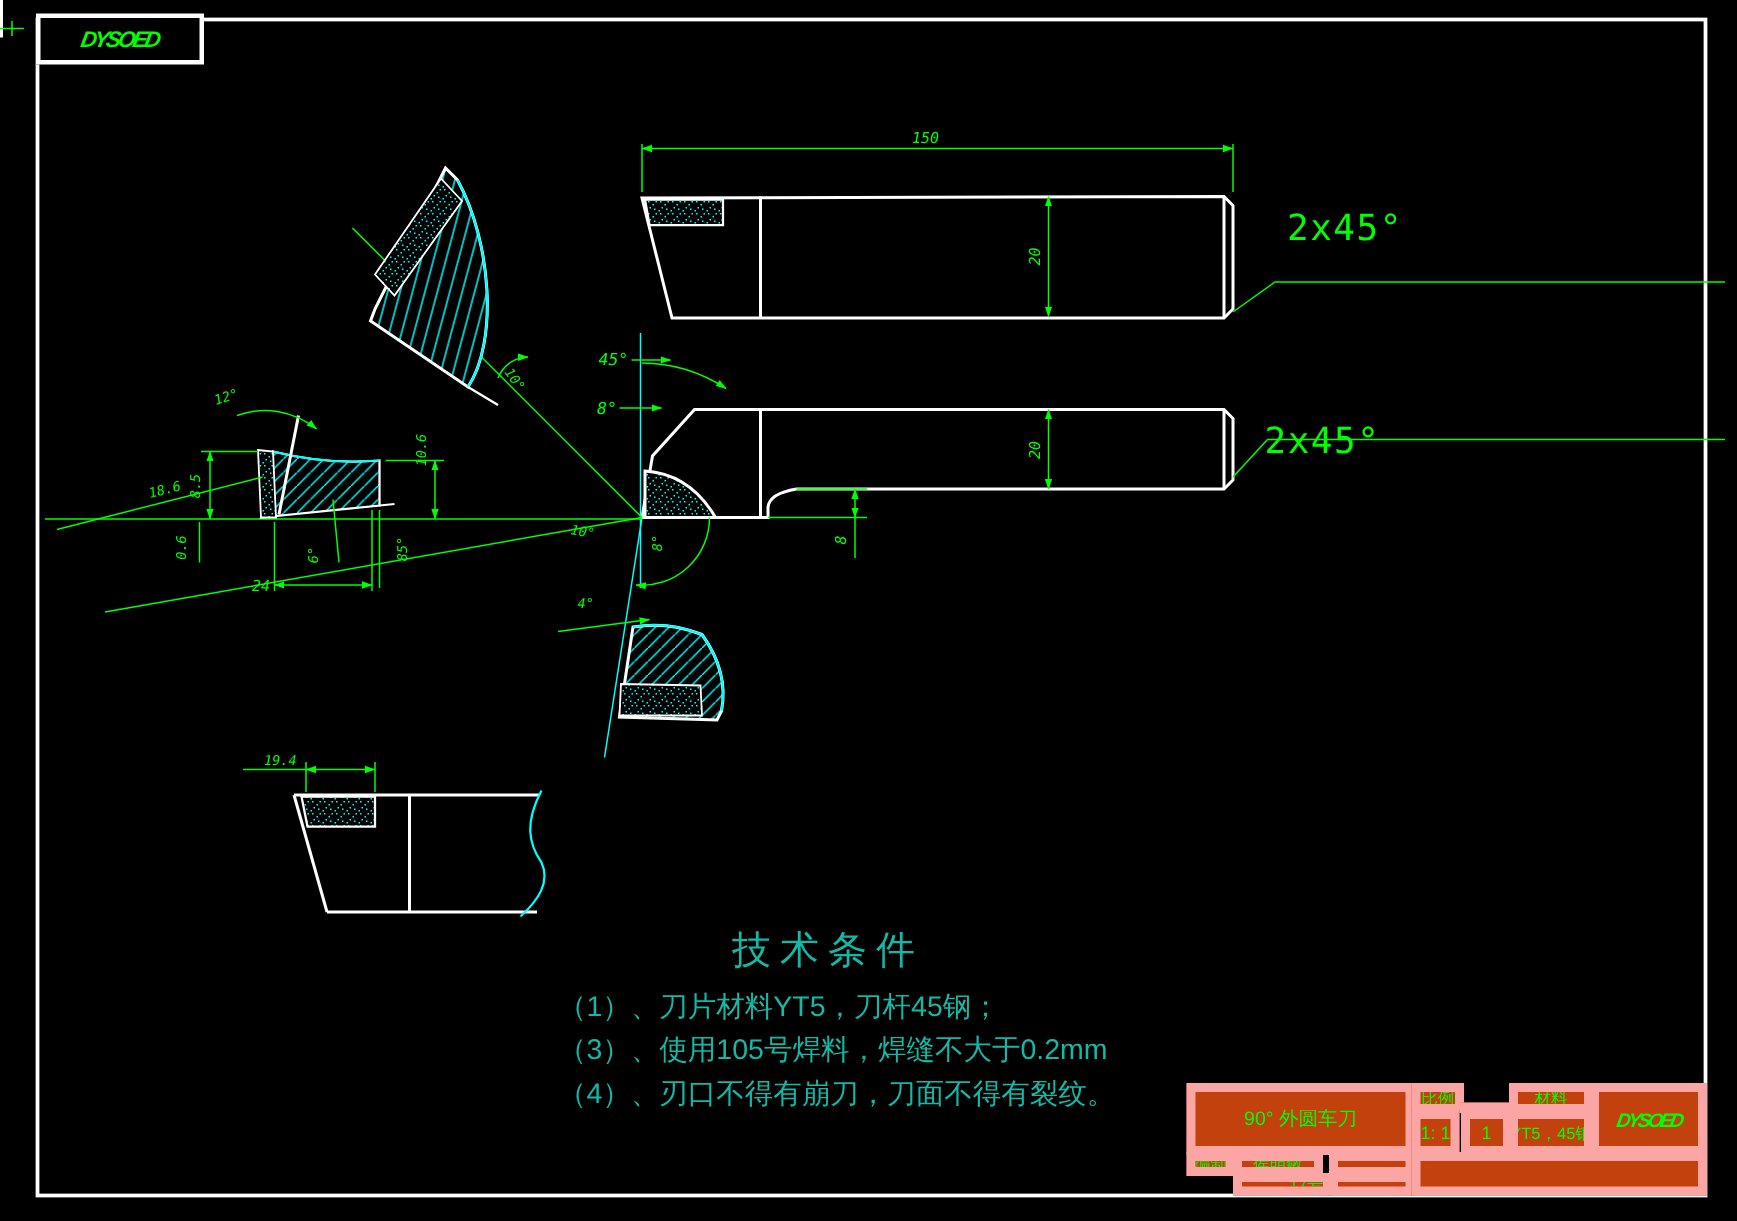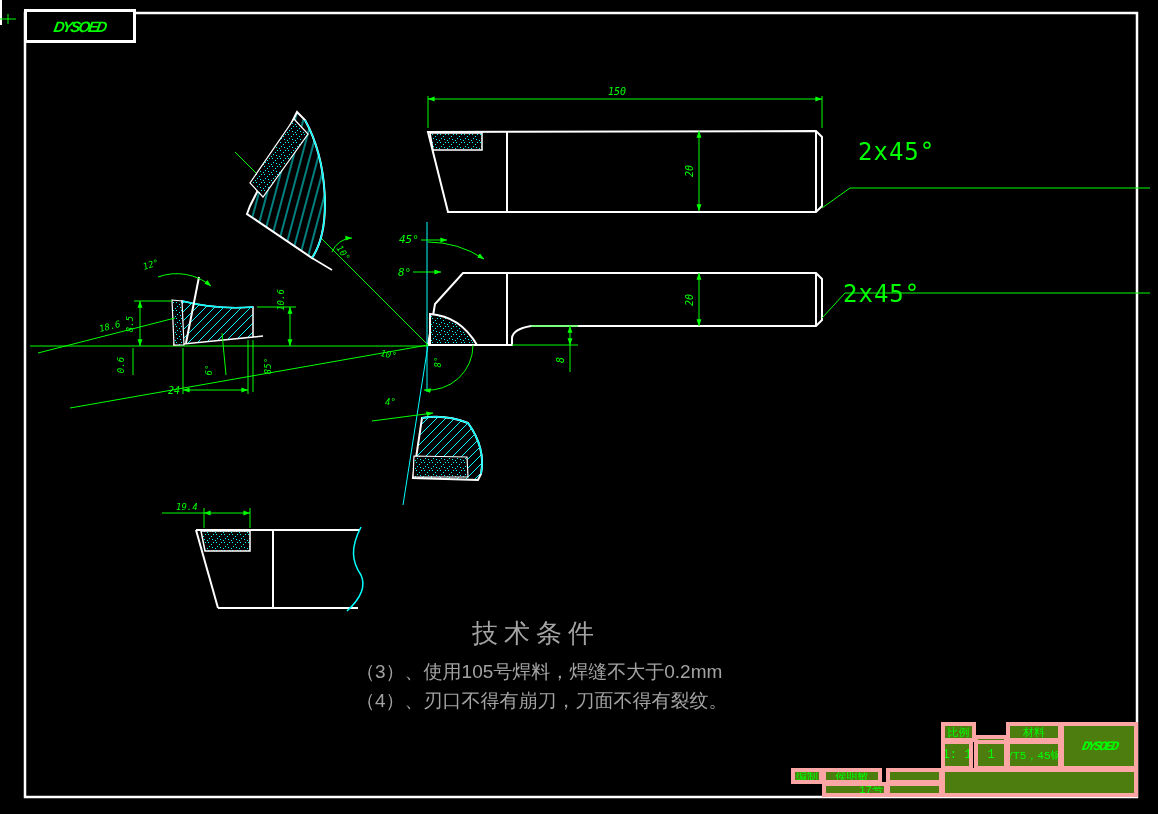--- a/index.html
+++ b/index.html
@@ -10,27 +10,27 @@
   .dim9{fill:#00ff00;font:italic 9px "DejaVu Sans Mono",monospace;}
   .dim11{fill:#00ff00;font:italic 11px "DejaVu Sans Mono",monospace;}
   .dimL{fill:#00ff00;font:24px "DejaVu Sans Mono",monospace;letter-spacing:1px;}
   .wm{color:#00ff00;font-weight:bold;font-style:italic;letter-spacing:-2px;
       transform:skewX(-10deg);white-space:nowrap;}
   
   #logo{position:absolute;left:24px;top:9px;width:112px;height:34px;background:#000;
         border:3px solid #fff;display:flex;align-items:center;justify-content:center;
         font-size:15px;box-sizing:border-box;}
   
-  #tech{position:absolute;left:356px;top:616px;color:#a3a3a3;}
+  #tech{position:absolute;left:372px;top:616px;color:#14b8a6;}
   #tech .t-title{font-size:26px;margin-left:116px;margin-bottom:6px;letter-spacing:6px;}
   #tech .t-item{font-size:19px;line-height:29px;white-space:nowrap;}
   
   #tblock{position:absolute;left:791px;top:722px;width:347px;height:75px;color:#00ff00;}
-  .cell{position:absolute;border:4px solid #fca5a5;box-sizing:border-box;background:#4d7c0f;
-        display:flex;align-items:center;justify-content:center;overflow:hidden;white-space:nowrap;font-family:Liberation Mono, monospace;}
+  .cell{position:absolute;border:6px solid #fca5a5;box-sizing:border-box;background:#c2410c;
+        display:flex;align-items:center;justify-content:center;overflow:hidden;white-space:nowrap;}
 </style>
 </head>
 <body>
 <div id="canvas">
 
 <svg width="1158" height="814" viewBox="0 0 1158 814">
   <defs>
     <marker id="ar" viewBox="0 0 10 10" refX="9.5" refY="5" markerWidth="7" markerHeight="7" orient="auto-start-reverse">
       <path d="M0,1.5 L10,5 L0,8.5 Z" fill="#00ff00"></path>
     </marker>
@@ -225,25 +225,27 @@
     </g>
   </g>
 </svg>
 
 <div id="logo">
   <span class="wm">DYSOED</span>
 </div>
 
 <div id="tech">
   <div class="t-title">技术条件</div>
+  <div class="t-item">（1）、刀片材料YT5，刀杆45钢；</div>
   <div class="t-item">（3）、使用105号焊料，焊缝不大于0.2mm</div>
   <div class="t-item">（4）、刃口不得有崩刀，刀面不得有裂纹。</div>
 </div>
 
 <div id="tblock">
+  <div class="cell" style="left:0;top:0;width:152px;height:48px;font-size:13px;">90° 外圆车刀</div>
   <div class="cell" style="left:150px;top:0;width:35px;height:20px;font-size:11px;">比例</div>
   <div class="cell" style="left:150px;top:18px;width:32px;height:30px;font-size:12px;">1: 1</div>
   <div class="cell" style="left:183px;top:0;width:34px;height:20px;font-size:11px;margin-top:13px;">数量</div>
   <div class="cell" style="left:183px;top:18px;width:34px;height:30px;font-size:12px;">1</div>
   <div class="cell" style="left:215px;top:0;width:56px;height:20px;font-size:11px;text-align:right;">材料</div>
   <div class="cell" style="left:215px;top:18px;width:56px;height:30px;font-size:11px;">YT5，45钢</div>
   <div class="cell" style="left:269px;top:0;width:78px;height:48px;font-size:13px;">
     <span class="wm">DYSOED</span>
   </div>
   <div class="cell" style="left:0;top:46px;width:32px;height:16px;font-size:11px;">编制</div>

